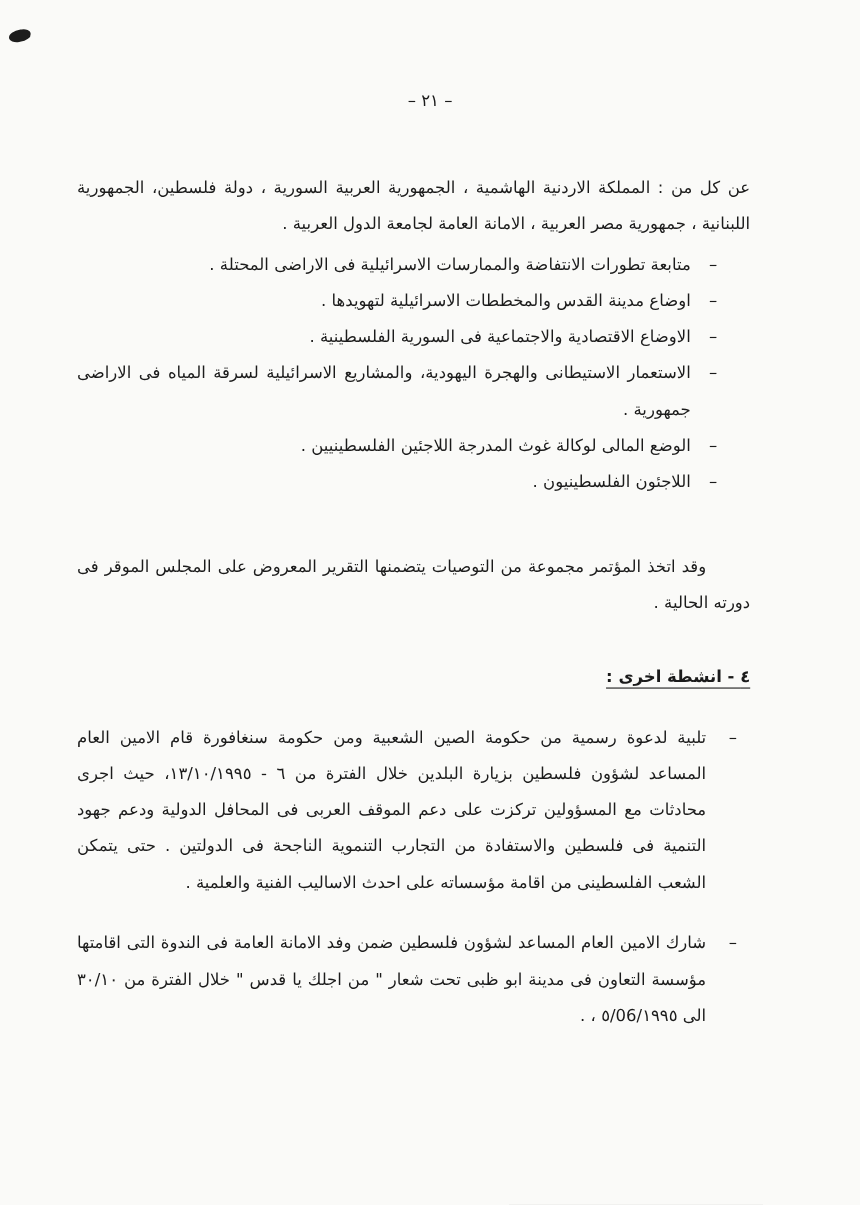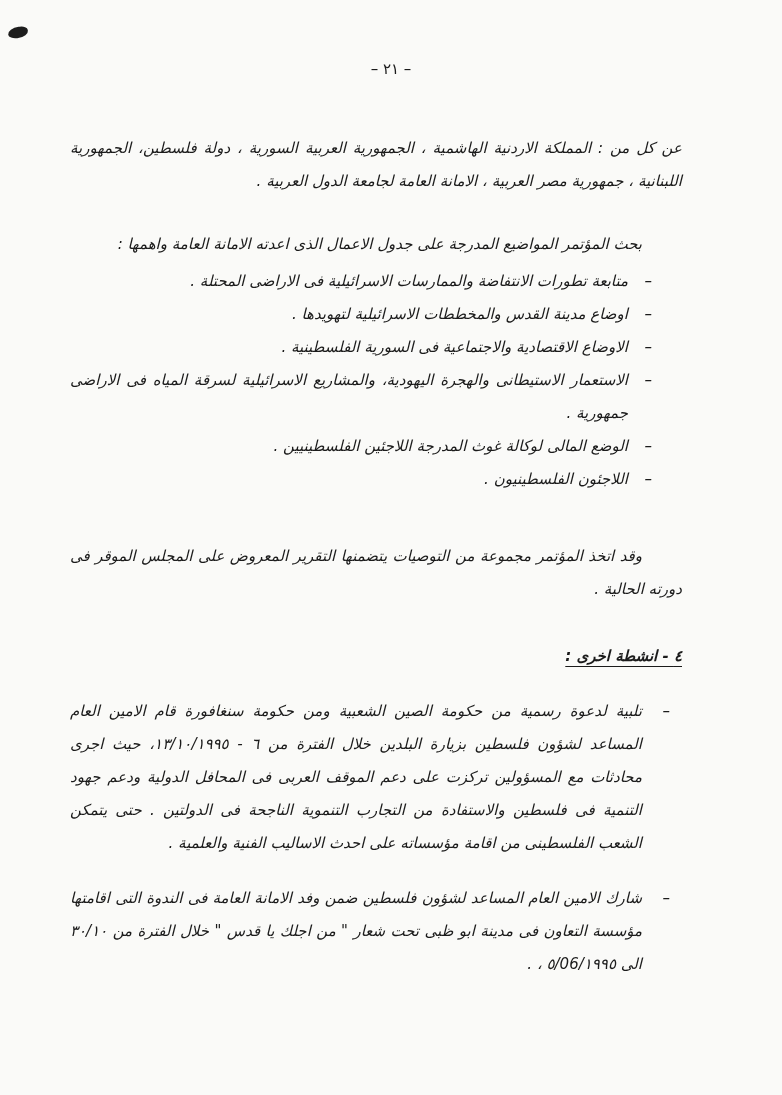--- a/index.html
+++ b/index.html
@@ -24,31 +24,30 @@
     position: absolute;
     left: 8px;
     top: 27px;
     width: 20px;
     height: 11px;
     background: #1d1d1d;
     border-radius: 60% 40% 55% 45%;
     transform: rotate(-8deg);
   }
   .page-number {
-    padding-top: 60px;
+    padding-top: 82px;
     text-align: center;
     font-size: 15px;
     letter-spacing: 2px;
   }
   .content {
     padding: 0 100px 0 70px;
     font-size: 15px;
     line-height: 2.2;
     text-align: justify;
-    font-style: italic;
   }
   .para {
     margin: 0;
   }
   .p-intro { margin-top: 54px; }
   .p-agenda { margin-top: 30px; text-indent: 40px; }
   .p-rec { margin-top: 44px; text-indent: 40px; }
 
   .list { margin: 0; }
   .topics { margin-top: 4px; padding-right: 30px; }
@@ -84,21 +83,20 @@
 <div class="page">
 
   <div class="artifact"></div>
 
   <div class="page-number">– ٢١ –</div>
 
   <div class="content">
 
     <p class="para p-intro">عن كل من : المملكة الاردنية الهاشمية ، الجمهورية العربية السورية ، دولة فلسطين، الجمهورية اللبنانية ، جمهورية مصر العربية ، الامانة العامة لجامعة الدول العربية .</p>
 
-    <p class="para p-agenda">بحث المؤتمر  المواضيع المدرجة على جدول الاعمال الذى اعدته الامانة العامة واهمها :</p>
 
     <div class="list topics">
       <div class="list-item">
         <span class="dash">–</span>
         <span class="item-text">متابعة تطورات الانتفاضة والممارسات الاسرائيلية فى الاراضى المحتلة .</span>
       </div>
       <div class="list-item">
         <span class="dash">–</span>
         <span class="item-text">اوضاع مدينة القدس والمخططات الاسرائيلية لتهويدها .</span>
       </div>

